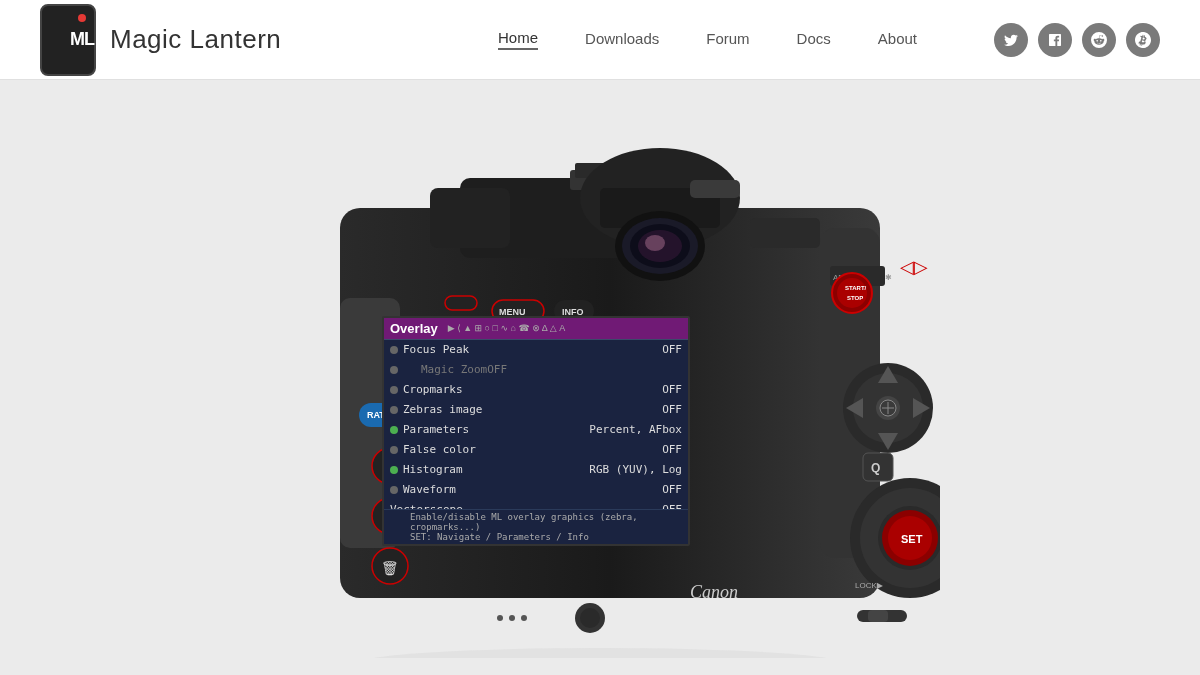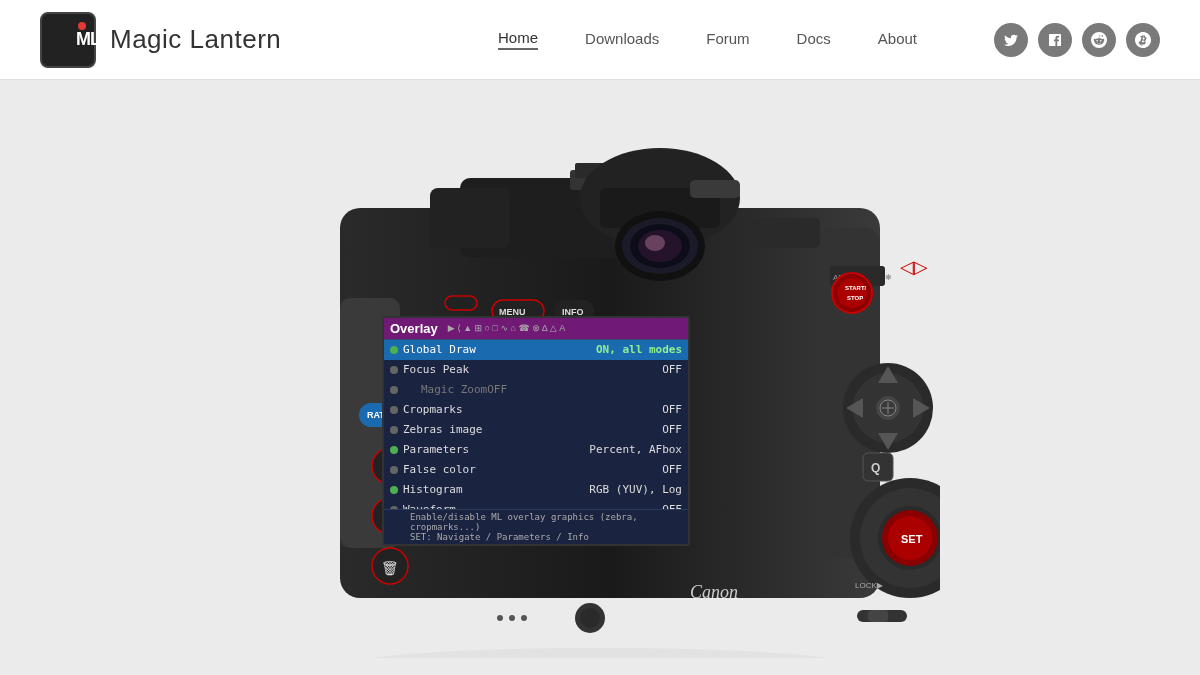--- a/index.html
+++ b/index.html
@@ -17,26 +17,26 @@
       z-index: 10;
     }
     .logo-area {
       display: flex;
       align-items: center;
       gap: 14px;
       text-decoration: none;
     }
     .logo-icon {
       width: 56px;
-      height: 56px;
+      height: 72px;
       background: #222;
       border-radius: 8px;
       display: flex;
       align-items: center;
-      justify-content: flex-start;
+      justify-content: flex-end;
       position: relative;
       font-weight: 900;
       font-size: 18px;
       color: #fff;
       letter-spacing: -1px;
       border: 2px solid #444;
       padding-left: 34px;
     }
     .logo-icon::after {
       content: '';
@@ -393,25 +393,20 @@
     </svg>
 
     <div class="lcd-screen">
       <div class="lcd-header">
         <span class="lcd-title">Overlay</span>
         <div class="lcd-icons">
           <span style="color:#aaa;font-size:9px;">▶ ⟨ ▲ ⊞ ○ □ ∿ ⌂ ☎ ⊗ Δ △ A</span>
         </div>
       </div>
       <div id="lcd-rows-container">
-          <div class="lcd-row highlighted">
-            <span class="lcd-dot dot-green"></span>
-            <span class="lcd-label">Global Draw</span>
-            <span class="lcd-value">ON, all modes</span>
-          </div>
           <div class="lcd-row">
             <span class="lcd-dot dot-gray"></span>
             <span class="lcd-label">Focus Peak</span>
             <span class="lcd-value">OFF</span>
           </div>
           <div class="lcd-row">
             <span class="lcd-dot dot-gray"></span>
             <span class="lcd-gray-label">Magic Zoom</span>
             <span class="lcd-value" style="color: rgb(119, 119, 119);">OFF</span>
           </div>

